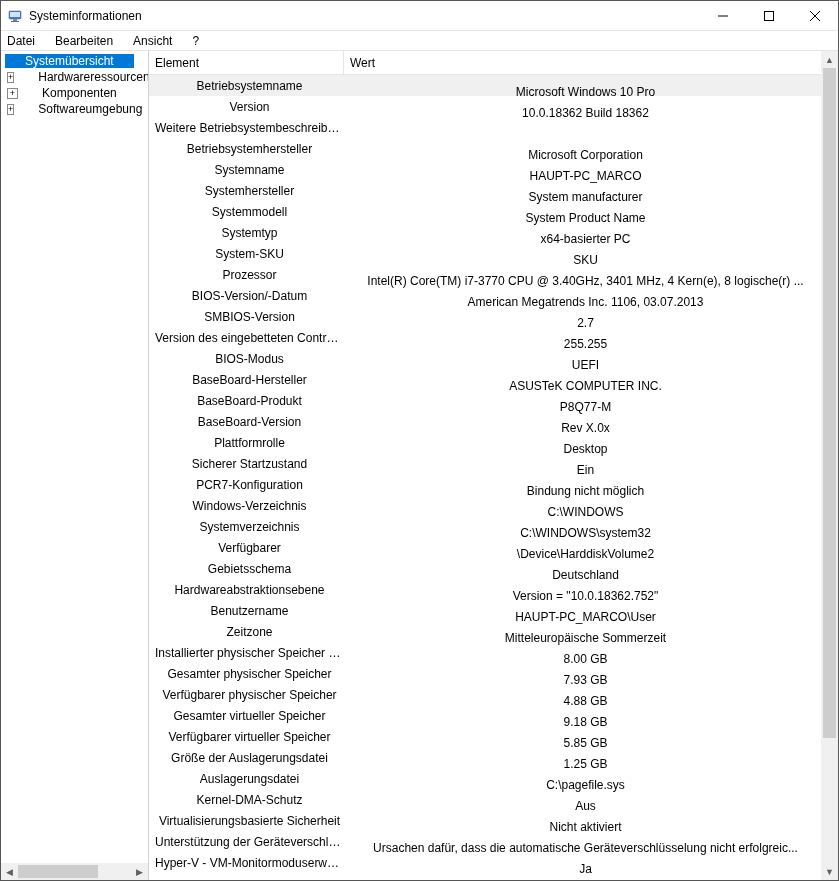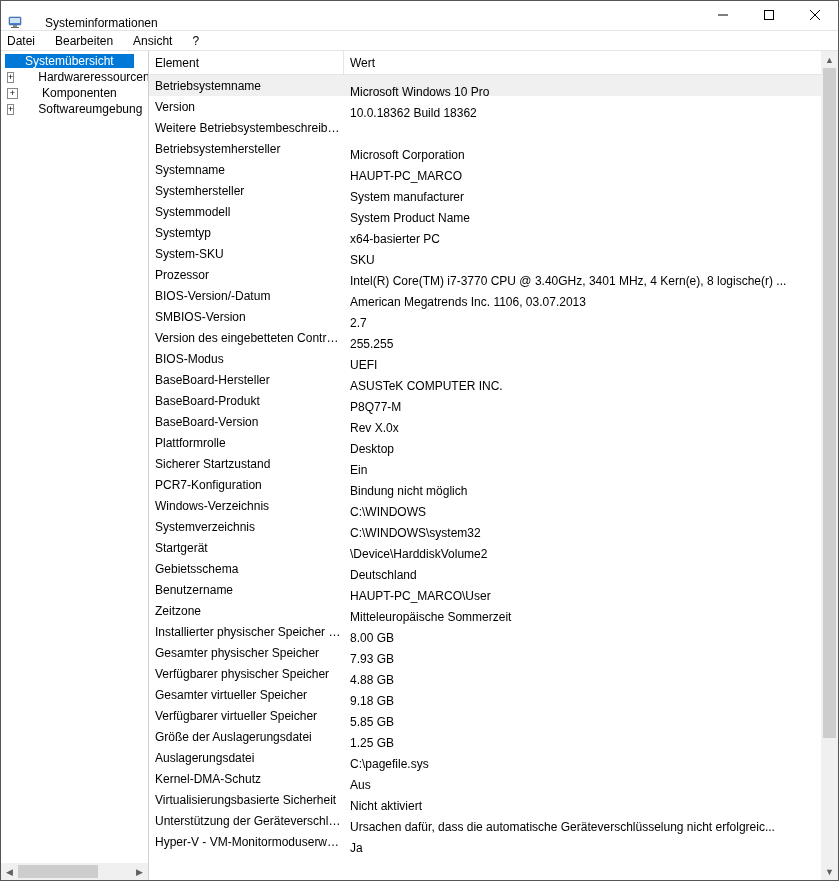--- a/index.html
+++ b/index.html
@@ -9,25 +9,24 @@
   background: #fff;
   color: #000;
   width: 839px;
   height: 881px;
   overflow: hidden;
   border: 1px solid #555;
 }
 .titlebar {
   height: 30px;
   display: flex;
-  align-items: flex-end;
+  align-items: center;
   padding-left: 6px;
   background: #fff;
   border-bottom: 1px solid #e5e5e5;
-  gap: 16px;
 }
 .titlebar-icon {
   width: 16px; height: 16px; margin-right: 6px;
   display:flex;align-items:center;justify-content:center;
 }
 .titlebar-title { flex: 1; font-size: 12px; }
 .win-controls { display: flex; }
 .win-btn {
   width: 46px; height: 30px;
   display: flex; align-items: center; justify-content: center;
@@ -101,20 +100,21 @@
   border-bottom: 1px solid #e5e5e5;
   font-size: 12px;
   margin-right: 17px;
 }
 .col-element { width: 195px; padding-left: 6px; border-right: 1px solid #e5e5e5; height:100%; display:flex; align-items:center;}
 .col-wert { flex: 1; padding-left: 6px; height:100%; display:flex; align-items:center;}
 .list-body { margin-right: 17px; }
 .row {
   display: flex; height: 21px; align-items: center;
   font-size: 12px;
+  text-align: center;
 }
 .row.selected { background: #f0f0f0; }
 .cell-el {
   width: 195px; padding-left: 6px;
   white-space: nowrap; overflow: hidden; text-overflow: ellipsis;
 }
 .cell-val {
   flex: 1; padding-left: 6px;
   white-space: nowrap; overflow: hidden; text-overflow: ellipsis; margin-top: 12px;
 }
@@ -274,26 +274,30 @@
         </div>
         <div class="row">
           <div class="cell-el">Windows-Verzeichnis</div>
           <div class="cell-val">C:\WINDOWS</div>
         </div>
         <div class="row">
           <div class="cell-el">Systemverzeichnis</div>
           <div class="cell-val">C:\WINDOWS\system32</div>
         </div>
         <div class="row">
-          <div class="cell-el">Startgerät</div>
+          <div class="cell-el">Verfügbarer</div>
           <div class="cell-val">\Device\HarddiskVolume2</div>
         </div>
         <div class="row">
           <div class="cell-el">Gebietsschema</div>
           <div class="cell-val">Deutschland</div>
+        </div>
+        <div class="row">
+          <div class="cell-el">Hardwareabstraktionsebene</div>
+          <div class="cell-val">Version = "10.0.18362.752"</div>
         </div>
         <div class="row">
           <div class="cell-el">Benutzername</div>
           <div class="cell-val">HAUPT-PC_MARCO\User</div>
         </div>
         <div class="row">
           <div class="cell-el">Zeitzone</div>
           <div class="cell-val">Mitteleuropäische Sommerzeit</div>
         </div>
         <div class="row">

